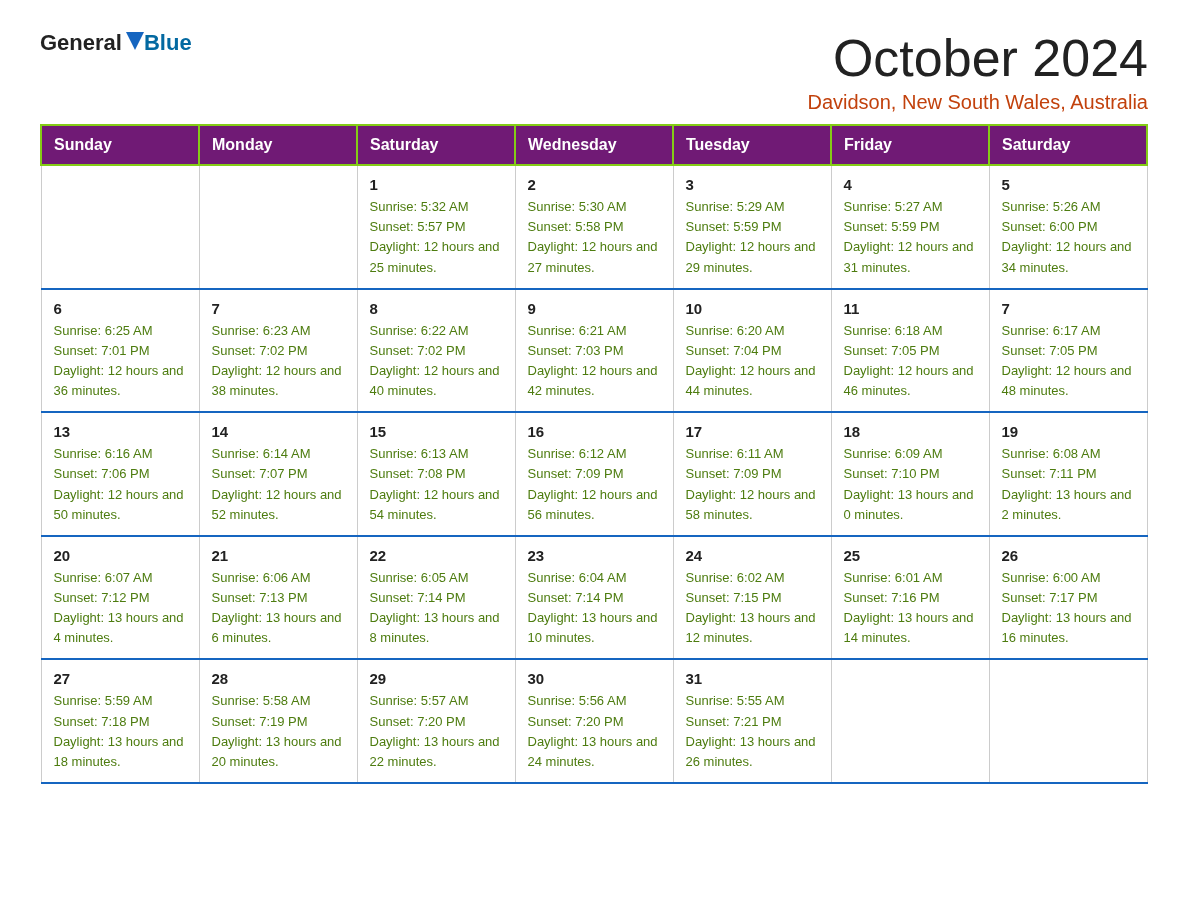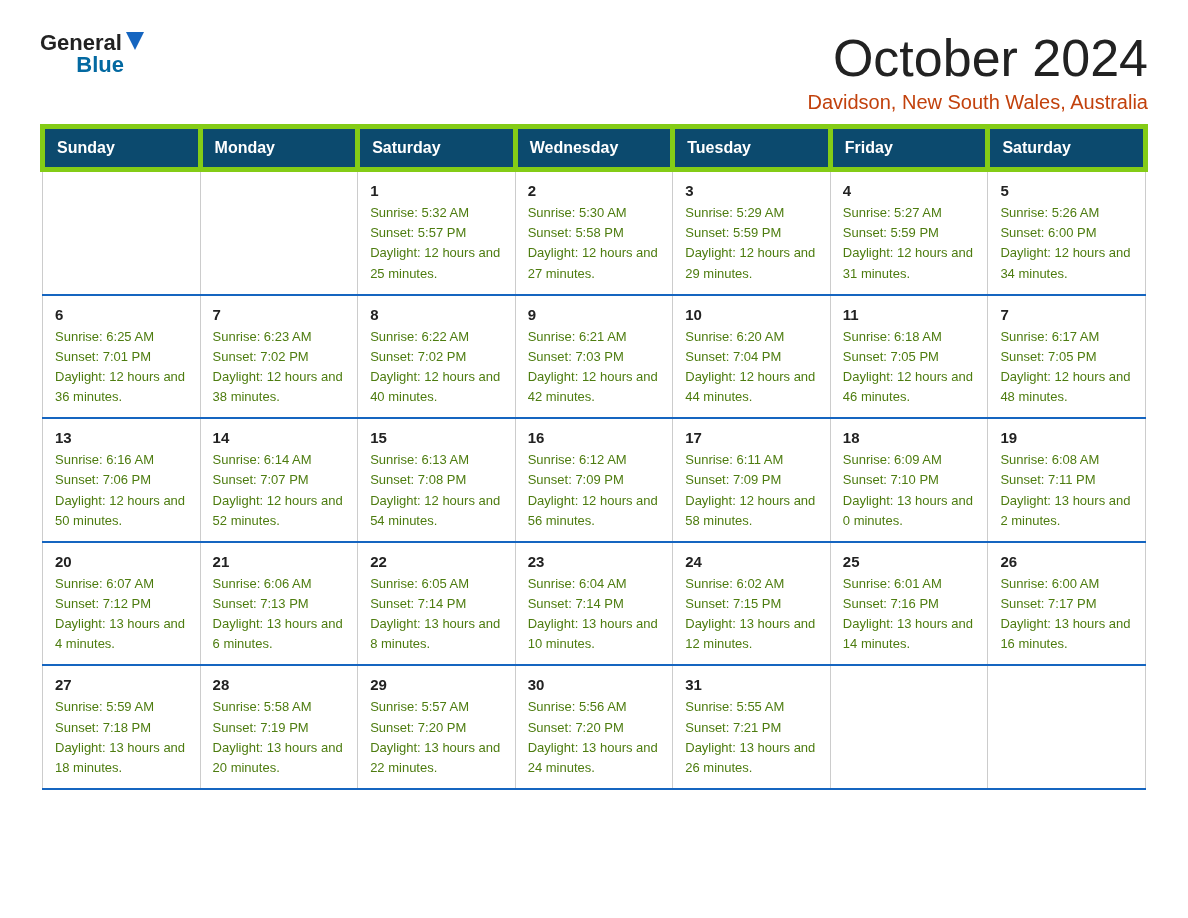--- a/index.html
+++ b/index.html
@@ -45,27 +45,27 @@
       font-size: 20px;
       color: #c2410c;
       margin-top: 4px;
     }
     .calendar-table {
       width: 100%;
       border-collapse: collapse;
       margin-top: 10px;
     }
     .calendar-table th {
-      background-color: #0c4a6e;
+      background-color: #701a75;
       color: #fff;
       font-size: 16px;
       font-weight: bold;
       padding: 10px 12px;
       text-align: left;
-      border: 5px solid #84cc16;
+      border: 2px solid #84cc16;
     }
     .calendar-table td {
       vertical-align: top;
       padding: 10px 12px;
       border: 1px solid #ccc;
       font-size: 13px;
       color: #222;
       min-height: 100px;
       width: calc(100% / 7);
     }
@@ -86,21 +86,21 @@
     }
     .empty-cell {
       background: #fff;
     }
   </style>
 </head>
 <body>
 
 <div class="header-row">
   <div class="logo">
-    <div style="display:flex;flex-direction:column;align-items:flex-end;">
+    <div style="display:flex;flex-direction:row;align-items:flex-end;">
       <div style="display:flex;align-items:center;gap:2px;">
         <span class="logo-text-general">General</span>
         <svg width="18" height="18" viewBox="0 0 18 18" style="margin-left:2px;margin-top:-4px;">
           <polygon points="0,0 18,0 9,18" fill="#1565c0"></polygon>
         </svg>
       </div>
       <span class="logo-text-blue" style="margin-top:-4px;margin-right:20px;">Blue</span>
     </div>
   </div>
   <div class="title-area">

